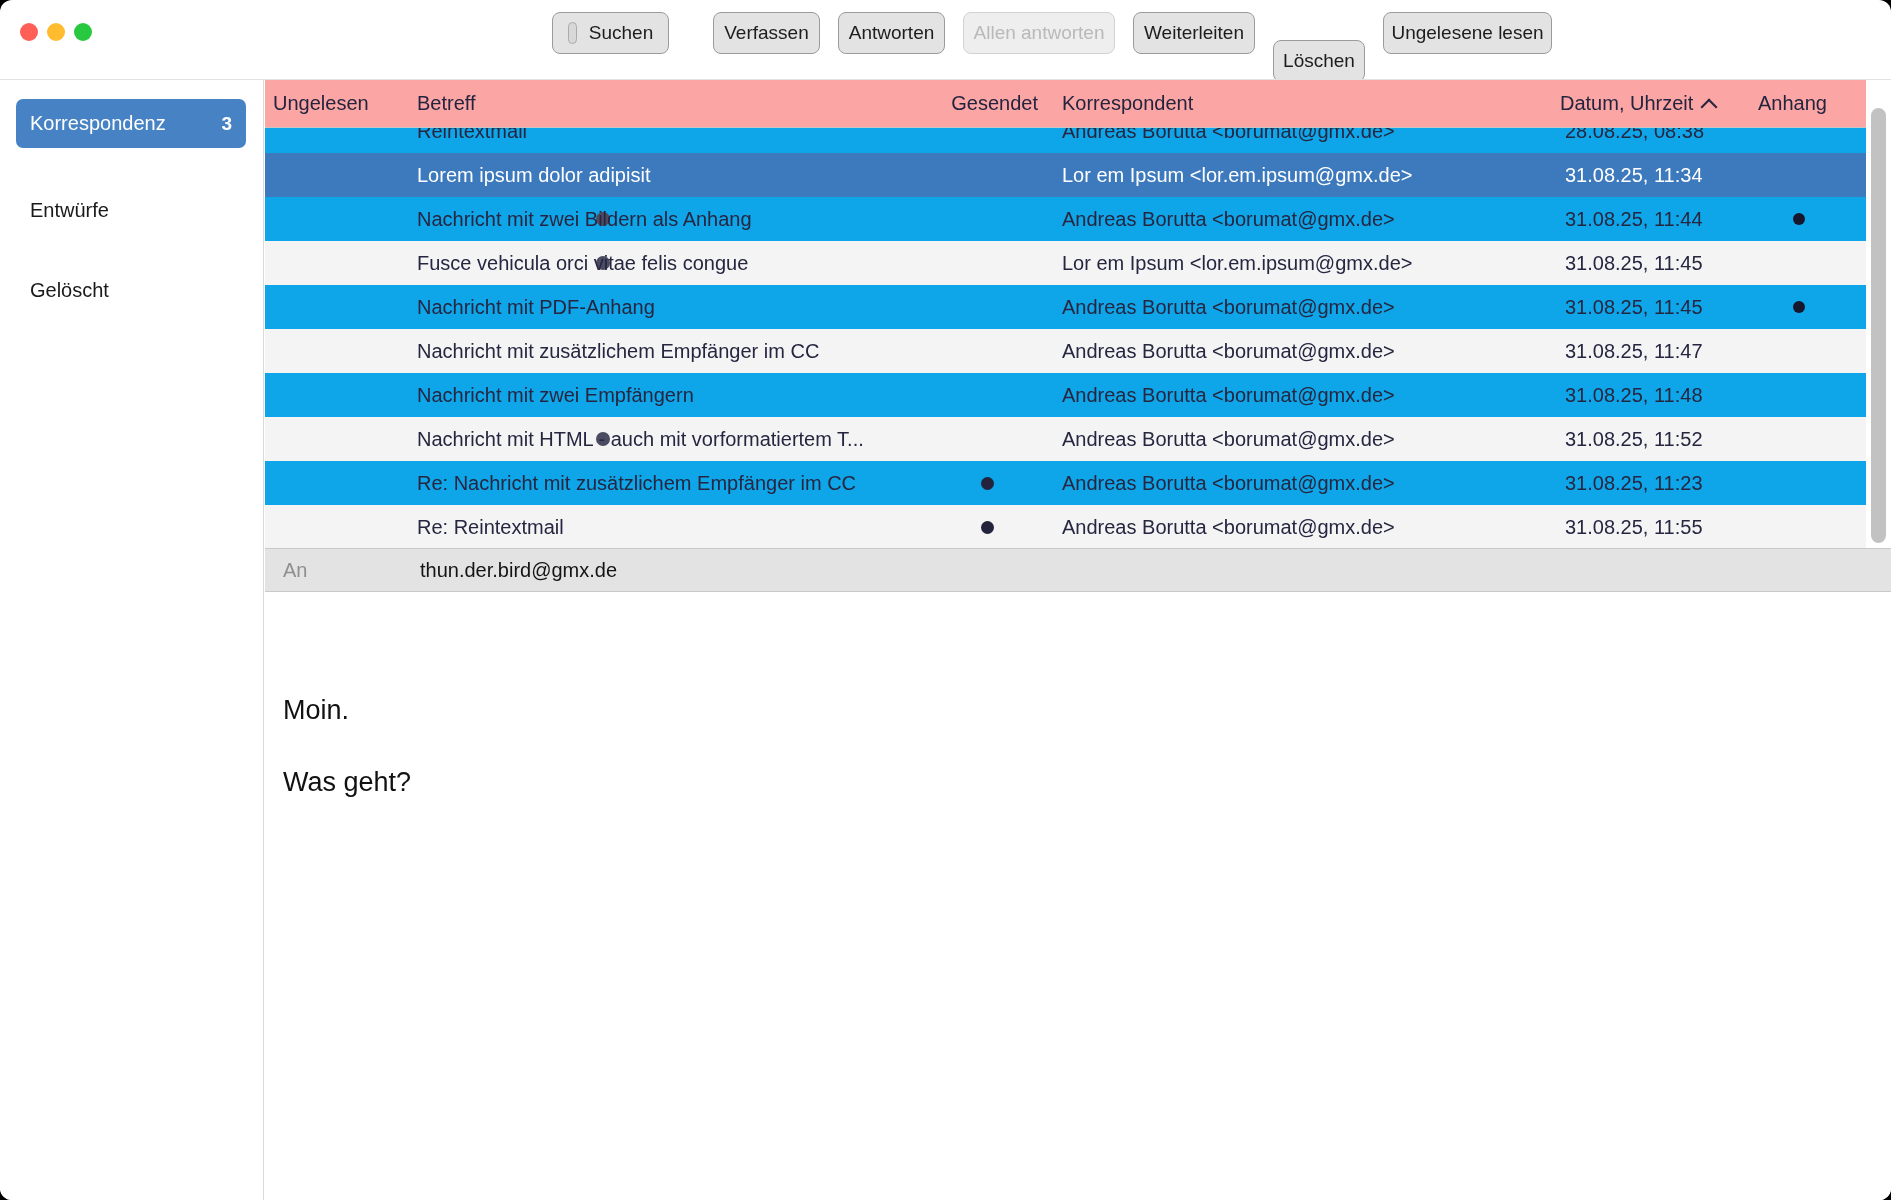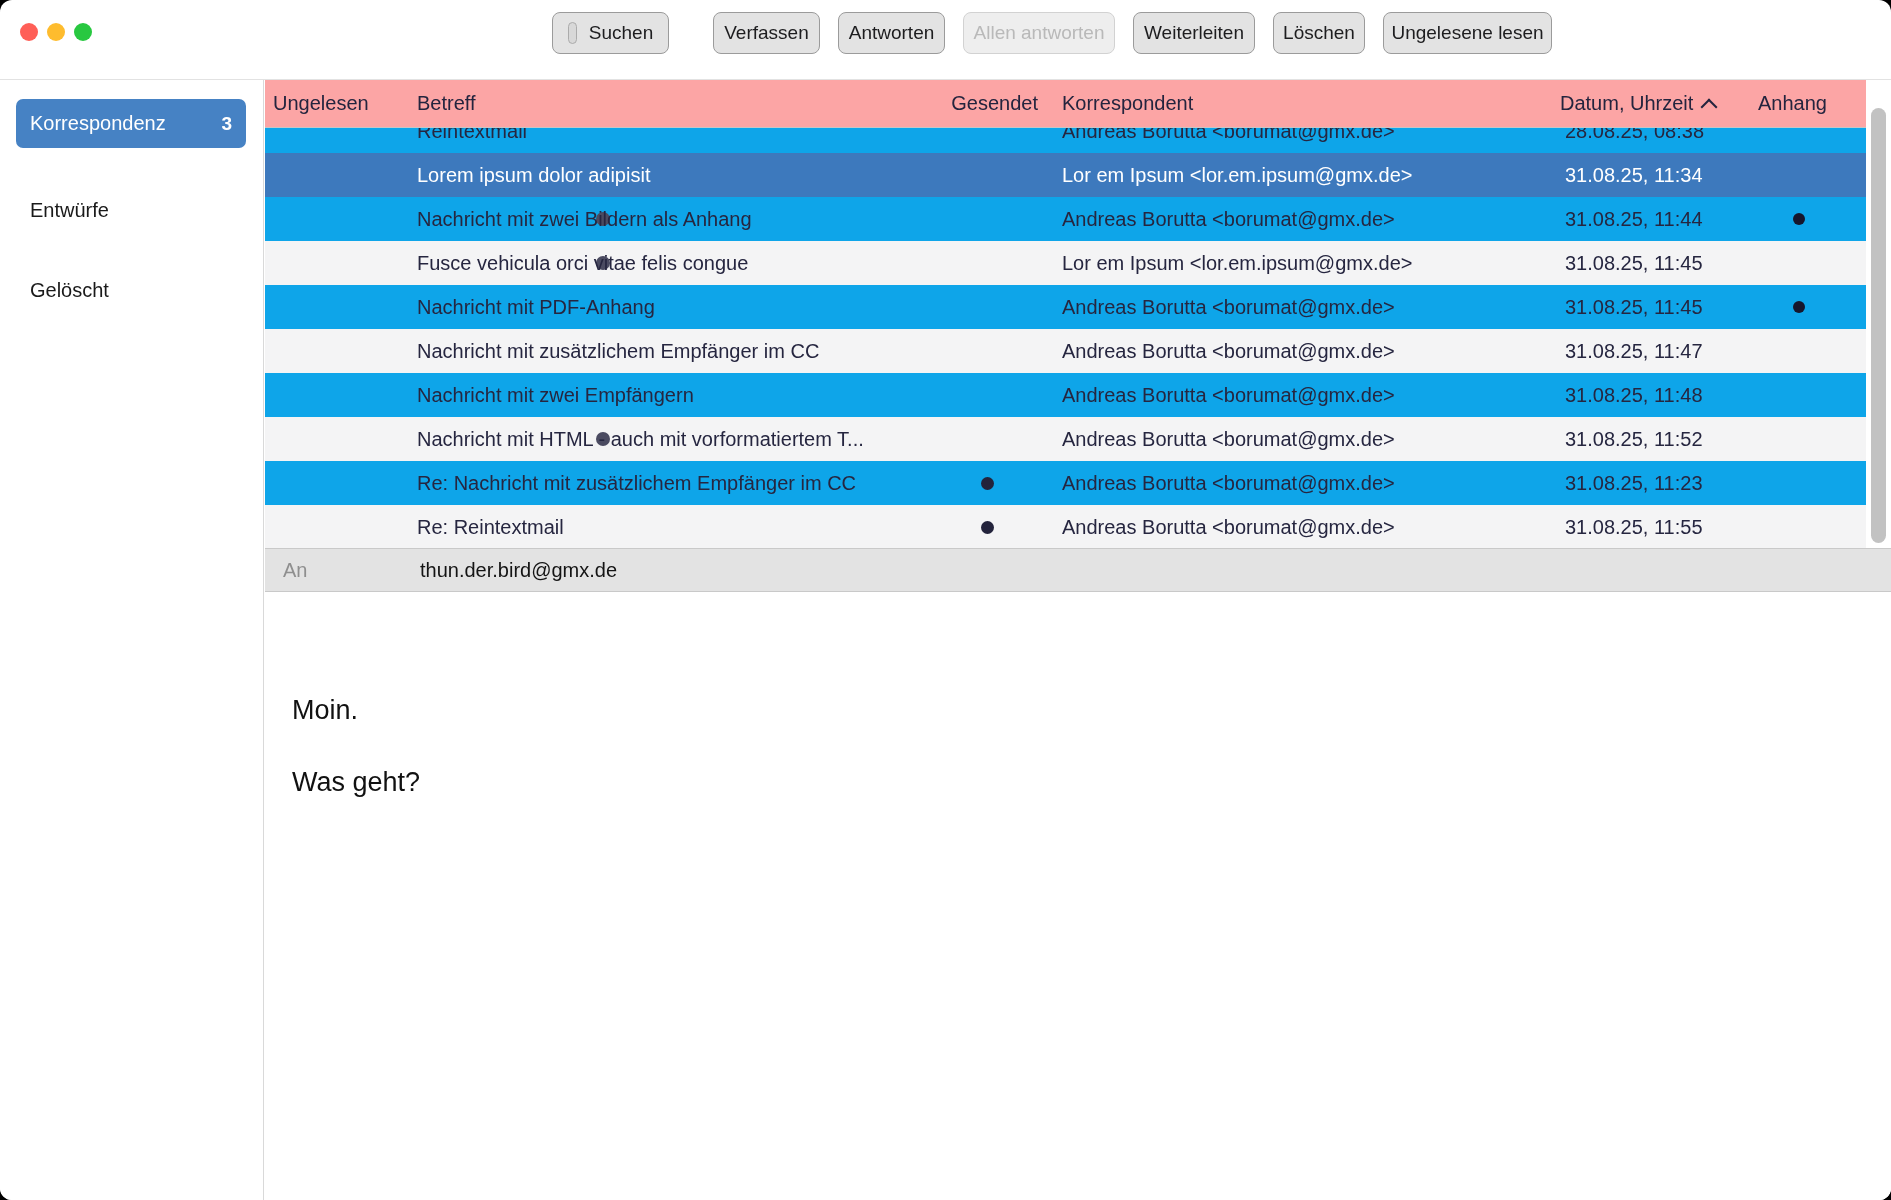--- a/index.html
+++ b/index.html
@@ -55,21 +55,21 @@
   .dot.attach{left:1528px;top:16px;width:12px;height:12px;background:#16162c;}
 
   .scroll-gutter{position:absolute;left:1601px;top:0;width:25px;height:468px;background:#fff;}
   .scroll-thumb{position:absolute;left:5px;top:28px;width:15px;height:435px;border-radius:8px;background:#c2c2c2;}
 
   .an-row{position:absolute;left:0;top:468px;right:0;height:44px;background:#e3e3e3;border-top:1px solid #c9c9c9;border-bottom:1px solid #c9c9c9;box-sizing:border-box;font-size:20px;}
   .an-label{position:absolute;left:18px;line-height:42px;color:#8f8f8f;}
   .an-value{position:absolute;left:155px;line-height:42px;color:#141414;}
 
   .msg-body{position:absolute;left:0;top:513px;right:0;bottom:0;background:#fff;}
-  .body-line{position:absolute;left:27px;font-size:27px;color:#111;line-height:36px;}
+  .body-line{position:absolute;left:18px;font-size:27px;color:#111;line-height:36px;}
 </style>
 </head>
 <body>
 
 <div class="window">
 
   <span class="tl red"></span>
   <span class="tl yellow"></span>
   <span class="tl green"></span>
 
@@ -83,21 +83,21 @@
       </div>
       <div class="tb-btn" style="left: 838px; width: 107px;">
         <span>Antworten</span>
       </div>
       <div class="tb-btn disabled" style="left: 963px; width: 152px;">
         <span>Allen antworten</span>
       </div>
       <div class="tb-btn" style="left: 1133px; width: 122px;">
         <span>Weiterleiten</span>
       </div>
-      <div class="tb-btn" style="left: 1273px; width: 92px;">
+      <div class="tb-btn" style="left: 1273px; width: 92px; margin-top: 28px;">
         <span>Löschen</span>
       </div>
       <div class="tb-btn" style="left: 1383px; width: 169px;">
         <span>Ungelesene lesen</span>
       </div>
     </div>
 
   <div class="hsep"></div>
 
   <div class="sidebar" id="sidebar">

